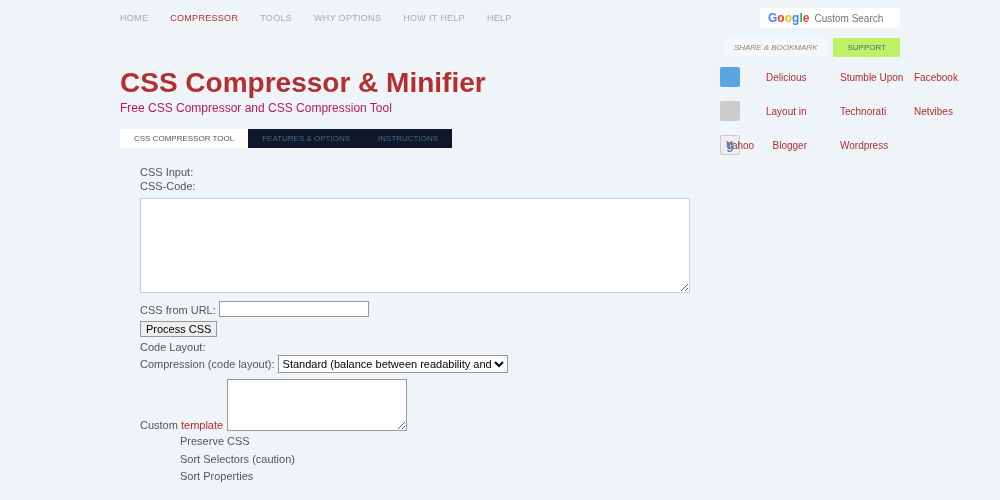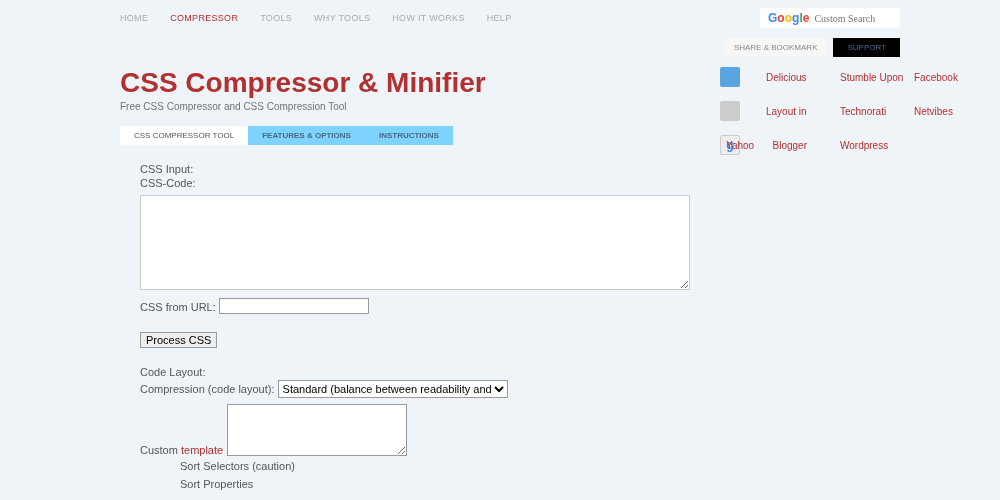--- a/index.html
+++ b/index.html
@@ -48,79 +48,78 @@
   .sg-b { color: #4285f4; }
   .sg-r { color: #ea4335; }
   .sg-y { color: #fbbc05; }
   .sg-g { color: #34a853; }
   .searchbox input {
     border: none;
     outline: none;
     font-size: 10px;
     width: 70px;
     color: #ccc;
-    font-family: Liberation Serif, serif;
   }
   .actions {
     display: flex;
     justify-content: flex-end;
     gap: 6px;
     margin: 6px 0 10px 0;
   }
   .btn-light {
     background: #f7f7f7;
     border: none;
     padding: 5px 10px;
     font-size: 8px;
     color: #888;
     cursor: pointer;
+    font-style: italic;
   }
   .btn-blue {
-    background: #000000;
+    background: #bef264;
     border: none;
     padding: 5px 14px;
     font-size: 8px;
     color: #4a6a85;
     cursor: pointer;
   }
   .main-row {
     display: flex;
     gap: 30px;
   }
   .left-col {
     flex: 1;
   }
   h1 {
     color: #b23030;
     font-size: 28px;
     font-weight: bold;
     margin-bottom: 2px;
   }
   .subtitle {
-    color: #737373;
-    font-size: 10px;
+    color: #be185d;
+    font-size: 12px;
     margin-bottom: 14px;
   }
   .tabs {
     display: flex;
     margin-bottom: 18px;
   }
   .tab {
     padding: 5px 14px;
     font-size: 8px;
     cursor: pointer;
   }
   .tab-active {
     background: #fff;
     color: #555;
   }
   .tab-inactive {
-    background: #7dd3fc;
+    background: #0f172a;
     color: #4a6a85;
-    font-weight: bold;
   }
   .form-area {
     padding-left: 20px;
     font-size: 11px;
     color: #555;
   }
   .form-area .row {
     margin-bottom: 2px;
   }
   textarea.big {
@@ -144,21 +143,21 @@
     border: 1px solid #999;
     height: 16px;
     background: #fff;
   }
   button.process {
     border: 1px solid #999;
     background: #eee;
     padding: 1px 5px;
     font-size: 11px;
     cursor: pointer;
-    margin: 16px 0;
+    margin: 2px 0;
   }
   select {
     border: 1px solid #999;
     font-size: 11px;
     height: 18px;
     background: #fff;
   }
   .template-link { color: #b23030; text-decoration: none; }
   .options-block { margin-top: 2px; }
   .options-block .indent {
@@ -209,22 +208,22 @@
 </style>
 </head>
 <body>
 
 <div class="container">
   <div class="topbar">
     <div class="nav">
       <span>HOME</span>
       <span class="active">COMPRESSOR</span>
       <span>TOOLS</span>
-      <span>WHY TOOLS</span>
-      <span>HOW IT WORKS</span>
+      <span>WHY OPTIONS</span>
+      <span>HOW IT HELP</span>
       <span>HELP</span>
     </div>
     <div class="searchbox">
       <span class="google-g"><span class="sg-b">G</span><span class="sg-r">o</span><span class="sg-y">o</span><span class="sg-b">g</span><span class="sg-g">l</span><span class="sg-r">e</span></span>
       <input type="text" placeholder="Custom Search" style="">
     </div>
   </div>
 
   <div class="actions">
     <button class="btn-light">SHARE &amp; BOOKMARK</button>
@@ -264,20 +263,21 @@
 
         <div class="row" style="display:flex;align-items:flex-end;gap:4px;margin-top:6px">
           <div>
             <span>Custom </span><a href="#" class="template-link">template</a>
           </div>
           <textarea class="small" style=""></textarea>
         </div>
 
         <div class="options-block">
           <div class="indent">
+            <div>Preserve CSS</div>
             <div>Sort Selectors (caution)</div>
             <div>Sort Properties</div>
           </div>
 
         </div>
       </div>
     </div>
 
     <div class="right-col">
       <div class="social-grid">

